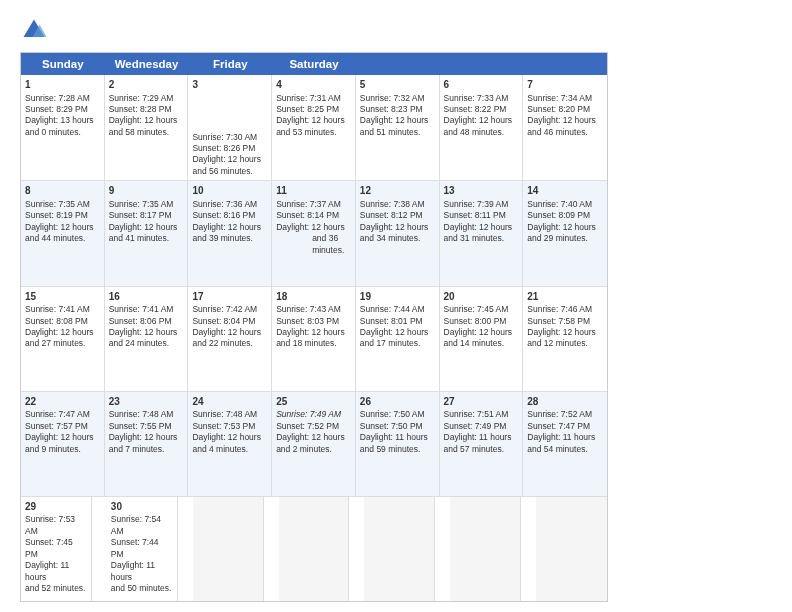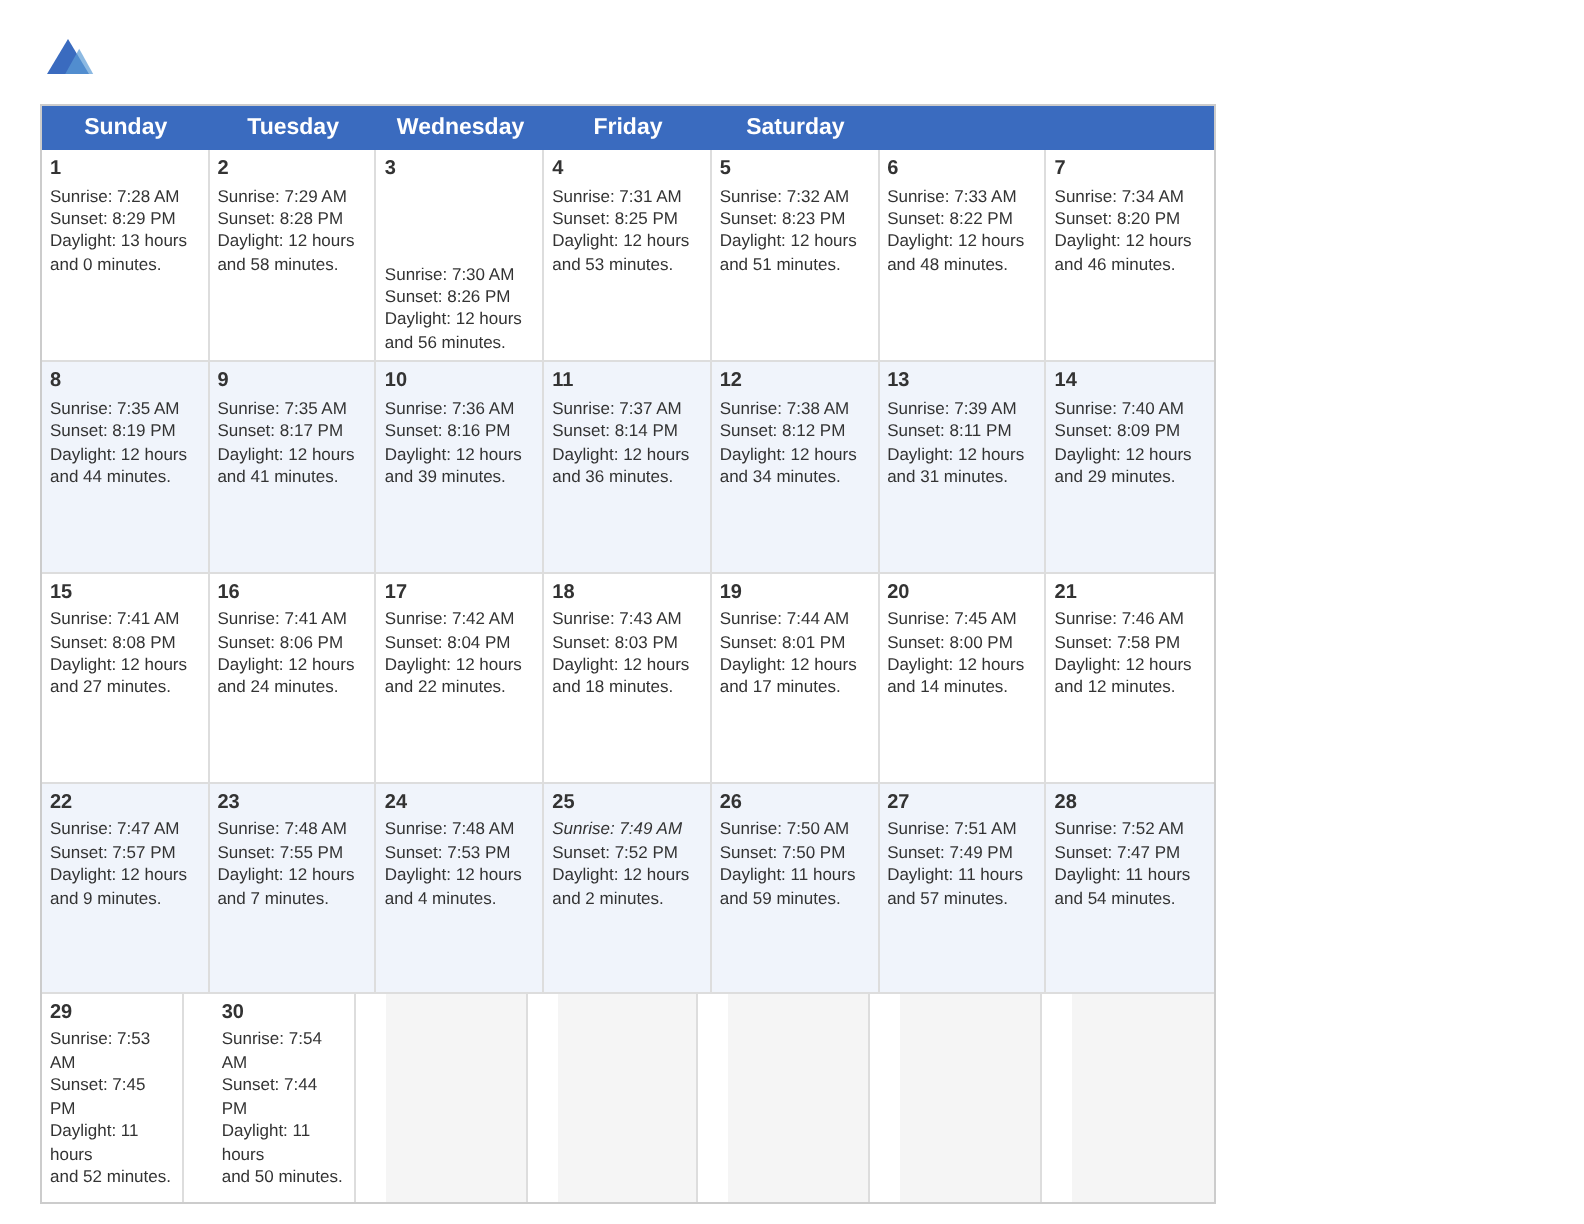--- a/index.html
+++ b/index.html
@@ -122,21 +122,20 @@
     </div>
     <div class="title-block">
       <h1></h1>
       <h2></h2>
     </div>
   </div>
 
   <div class="calendar">
     <div class="cal-header">
     <div class="cal-header-cell">Sunday</div>
-        <div class="cal-header-cell">Tuesday</div>
         <div class="cal-header-cell">Wednesday</div>
         <div class="cal-header-cell">Friday</div>
         <div class="cal-header-cell">Saturday</div>
       </div>
     <div class="cal-body">
     <div class="cal-row">
           <div class="cal-cell">
             <span class="day-num">1</span>
             <span style="display: block;">Sunrise: 7:28 AM</span>
             <span style="display: block;">Sunset: 8:29 PM</span>
@@ -206,21 +205,21 @@
             <span style="display: block;">Sunrise: 7:36 AM</span>
             <span style="display: block;">Sunset: 8:16 PM</span>
             <span style="display: block;">Daylight: 12 hours</span>
             <span style="display: block;">and 39 minutes.</span>
           </div>
           <div class="cal-cell">
             <span class="day-num">11</span>
             <span style="display: block;">Sunrise: 7:37 AM</span>
             <span style="display: block;">Sunset: 8:14 PM</span>
             <span style="display: block;">Daylight: 12 hours</span>
-            <span style="display: block;">and 36 minutes.</span>
+            <span style="display: block; margin-left: 36px;">and 36 minutes.</span>
           </div>
           <div class="cal-cell">
             <span class="day-num">12</span>
             <span style="display: block;">Sunrise: 7:38 AM</span>
             <span style="display: block;">Sunset: 8:12 PM</span>
             <span style="display: block;">Daylight: 12 hours</span>
             <span style="display: block;">and 34 minutes.</span>
           </div>
           <div class="cal-cell">
             <span class="day-num">13</span>

